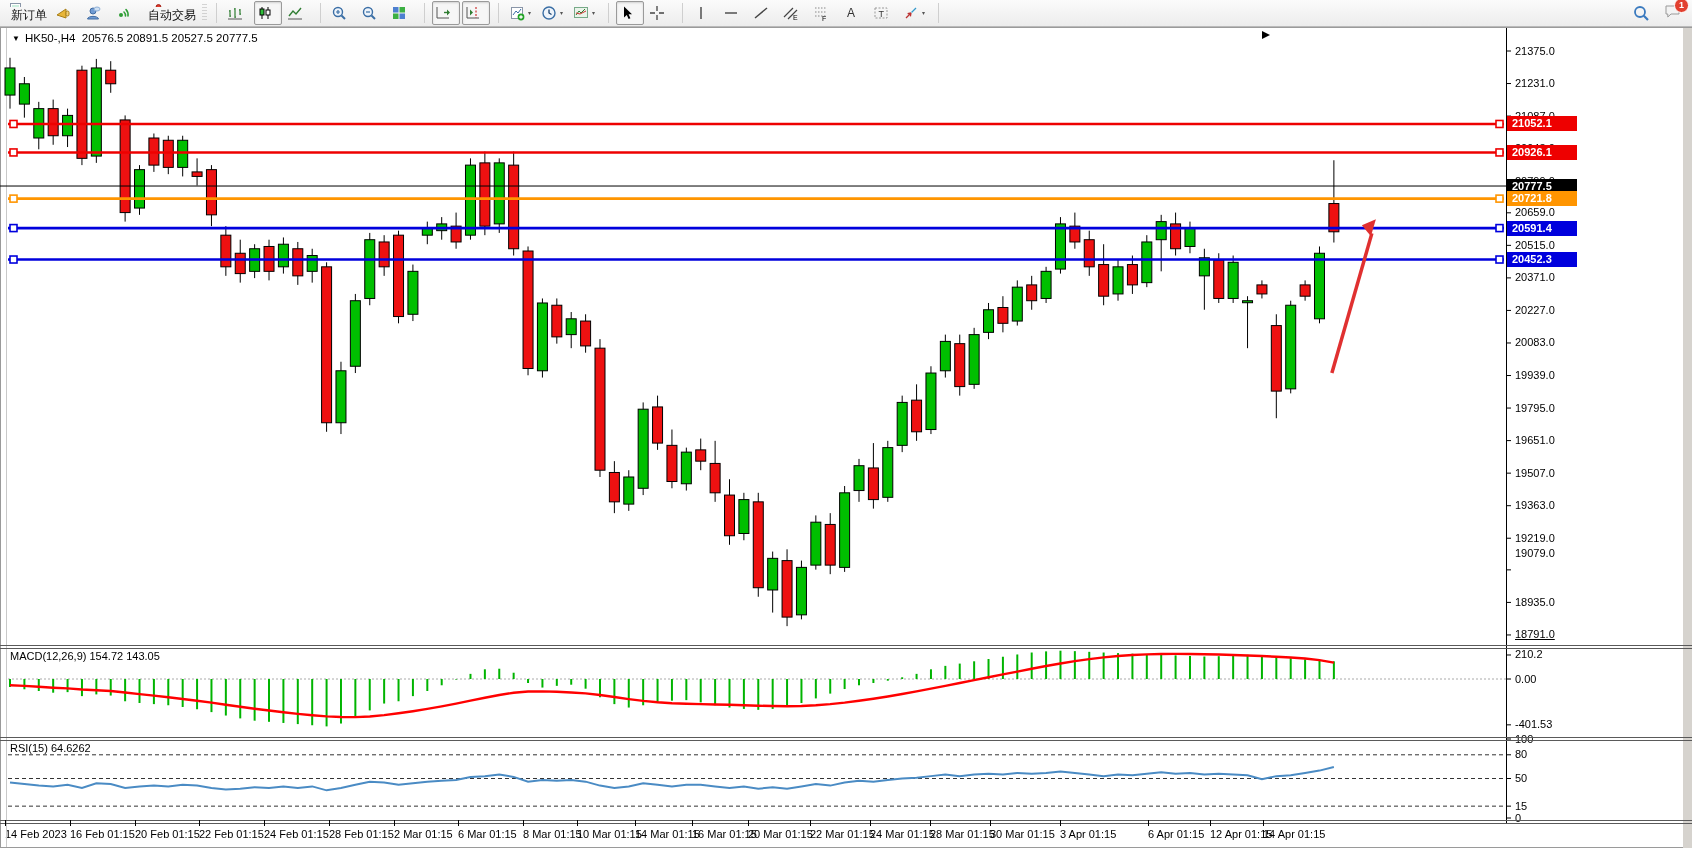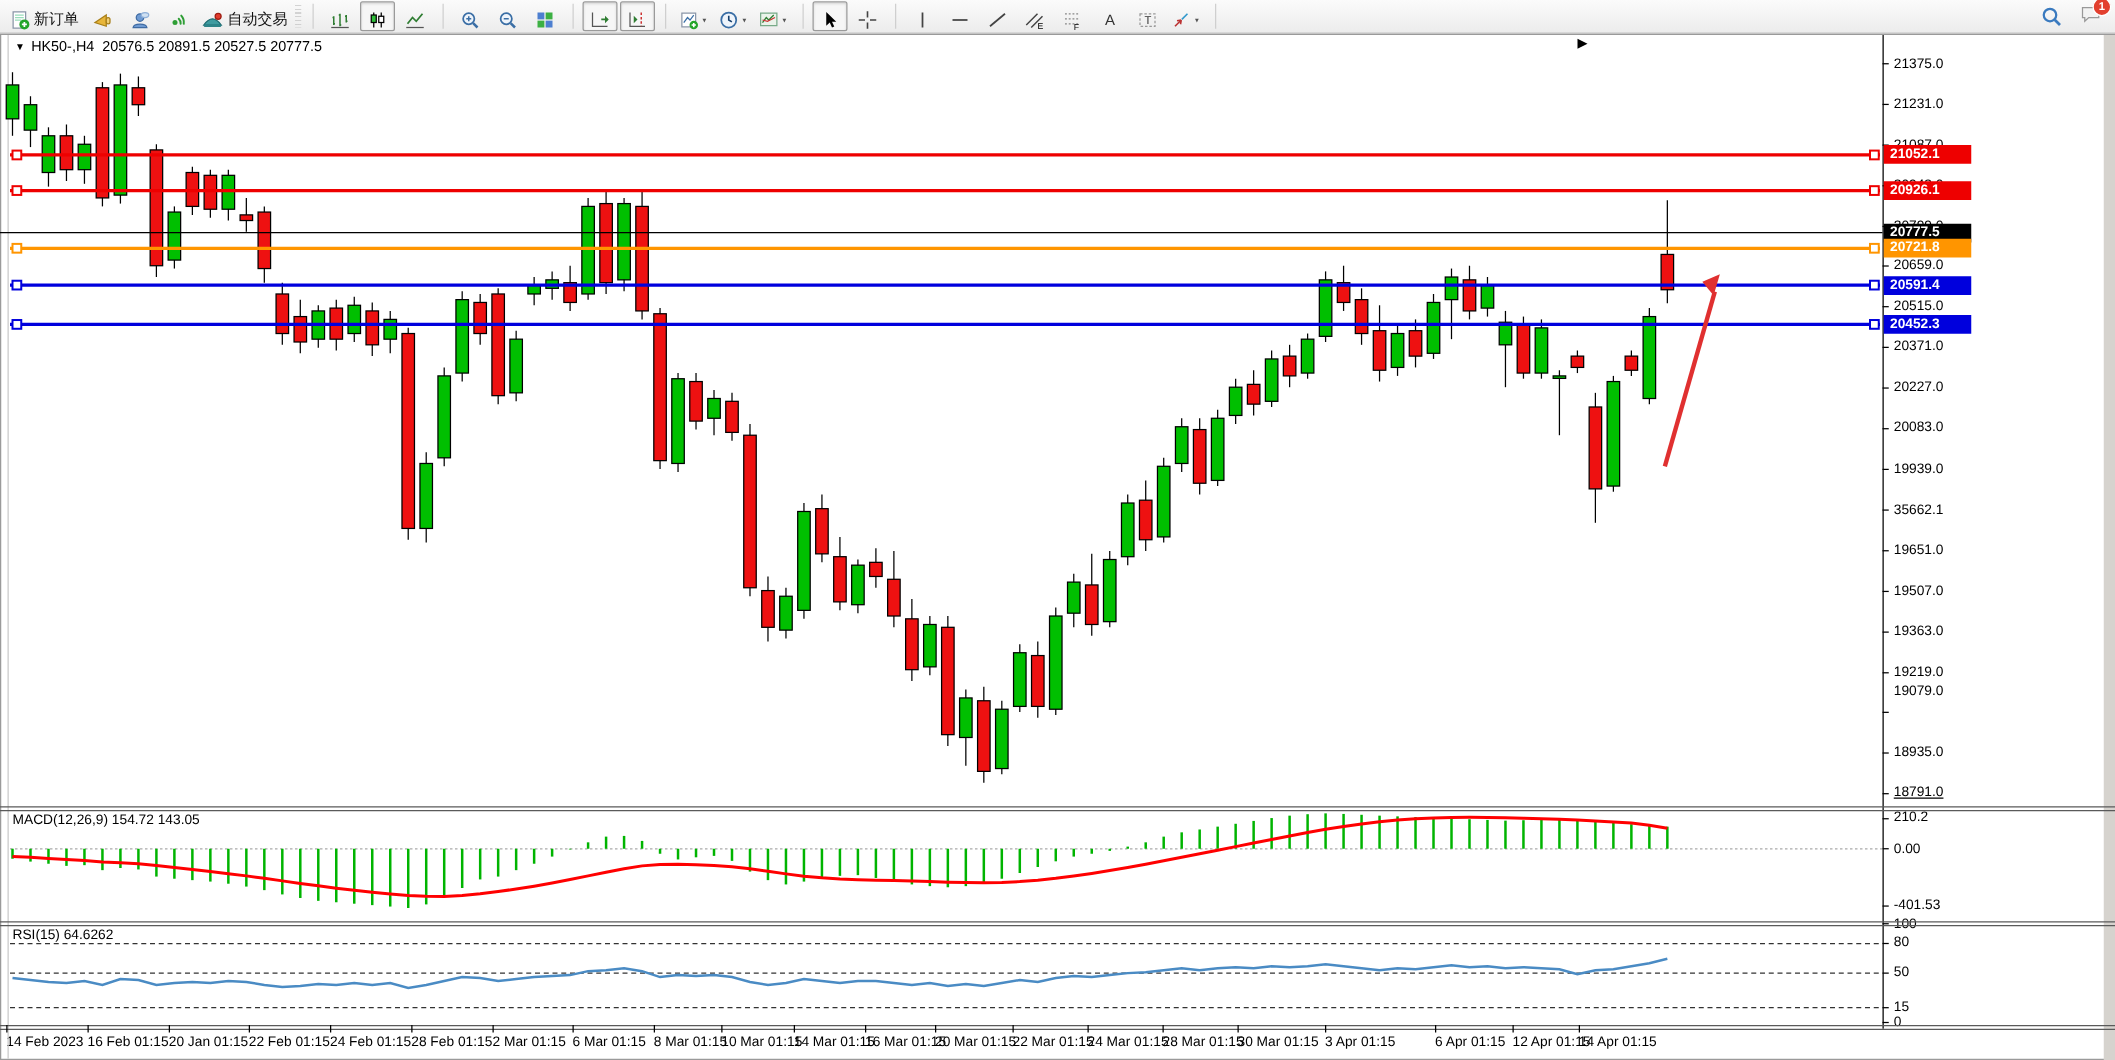--- a/index.html
+++ b/index.html
@@ -1,21 +1,21 @@
 <!DOCTYPE html>
 <html><head>
 <meta charset="utf-8">
 <style>
   html,body{margin:0;padding:0;width:1692px;height:848px;overflow:hidden;background:#fff;
     font-family:"Liberation Sans",sans-serif;-webkit-font-smoothing:antialiased;}
   
   #toolbar{position:absolute;left:0;top:0;width:1692px;height:27px;background:linear-gradient(#fbfbfb,#ececec);
     border-bottom:1px solid #b9b9b9;display:flex;align-items:center;padding-left:4px;box-sizing:border-box;z-index:30;}
-  .tbtn{height:22px;min-width:22px;display:flex;align-items:flex-end;justify-content:center;padding:0 2px;
-    border:1px solid transparent;border-radius:2px;margin:0 1px;cursor:default;}
+  .tbtn{height:22px;min-width:22px;display:flex;align-items:flex-start;justify-content:center;padding:0 2px;
+    border:1px solid transparent;border-radius:2px;margin:0 1px;cursor:default;flex-direction:column;}
   .tbtn.pressed{background:#f6f6f6;border:1px solid #9a9a9a;box-shadow:inset 0 1px 2px rgba(0,0,0,.15);}
   .tbtn .lbl{font-size:12px;color:#111;margin-left:3px;white-space:nowrap;}
   .tsep{width:7px;height:20px;border-right:1px solid #cfcfcf;margin-right:6px;}
   .grip{width:5px;height:18px;margin:0 2px;background:repeating-linear-gradient(#bbb 0 1px,transparent 1px 3px);opacity:.6;}
   .tf{font-size:11px;color:#222;padding:3px 6px;border:1px solid transparent;border-radius:2px;margin:0 1px;}
   .tf.active{background:#fdfdfd;border-color:#8f8f8f;box-shadow:inset 0 1px 2px rgba(0,0,0,.18);}
   #tb-right{margin-left:auto;display:flex;align-items:center;padding-right:10px;}
   .badge-wrap{position:relative;margin-left:14px;}
   .badge{position:absolute;top:-5px;right:-7px;background:#e2402f;color:#fff;border-radius:8px;
     font:bold 9px/13px "Liberation Sans",sans-serif;padding:0 4px;border:1px solid #fff;}
@@ -638,21 +638,21 @@
     <div class="ptick" style="top: 77.0424px;">21231.0</div>
     <div class="ptick" style="top: 109.585px;">21087.0</div>
     <div class="ptick" style="top: 142.127px;">20943.0</div>
     <div class="ptick" style="top: 174.669px;">20799.0</div>
     <div class="ptick" style="top: 206.308px;">20659.0</div>
     <div class="ptick" style="top: 238.85px;">20515.0</div>
     <div class="ptick" style="top: 271.393px;">20371.0</div>
     <div class="ptick" style="top: 303.935px;">20227.0</div>
     <div class="ptick" style="top: 336.477px;">20083.0</div>
     <div class="ptick" style="top: 369.02px;">19939.0</div>
-    <div class="ptick" style="top: 401.562px;">35662.1</div>
+    <div class="ptick" style="top: 401.562px;">19795.0</div>
     <div class="ptick" style="top: 434.105px;">19651.0</div>
     <div class="ptick" style="top: 466.647px;">19507.0</div>
     <div class="ptick" style="top: 499.189px;">19363.0</div>
     <div class="ptick" style="top: 531.732px;">19219.0</div>
     <div class="ptick" style="top: 547px;">19079.0</div>
     <div class="ptick" style="top: 595.912px;">18935.0</div>
     <div class="ptick" style="top: 628.455px; text-decoration: underline;">18791.0</div>
   </div>
 <div id="indicator-labels">
     <div class="mtick" style="top: 648.499px;">210.2</div>
@@ -668,21 +668,21 @@
     <div class="tag" style="top: 116.472px; background: rgb(238, 0, 0);">21052.1</div>
     <div class="tag" style="top: 144.946px; background: rgb(238, 0, 0);">20926.1</div>
     <div class="tag" style="top: 178.528px; background: rgb(0, 0, 0);">20777.5</div>
     <div class="tag" style="top: 191.116px; background: rgb(255, 149, 0);">20721.8</div>
     <div class="tag" style="top: 220.585px; background: rgb(0, 0, 221);">20591.4</div>
     <div class="tag" style="top: 252.02px; background: rgb(0, 0, 221);">20452.3</div>
   </div>
 <div id="date-labels">
     <div class="dtick" style="left: 5px;">14 Feb 2023</div>
     <div class="dtick" style="left: 70px;">16 Feb 01:15</div>
-    <div class="dtick" style="left: 135px;">20 Jan 01:15</div>
+    <div class="dtick" style="left: 135px;">20 Feb 01:15</div>
     <div class="dtick" style="left: 199px;">22 Feb 01:15</div>
     <div class="dtick" style="left: 264px;">24 Feb 01:15</div>
     <div class="dtick" style="left: 329px;">28 Feb 01:15</div>
     <div class="dtick" style="left: 394px;">2 Mar 01:15</div>
     <div class="dtick" style="left: 458px;">6 Mar 01:15</div>
     <div class="dtick" style="left: 523px;">8 Mar 01:15</div>
     <div class="dtick" style="left: 577px;">10 Mar 01:15</div>
     <div class="dtick" style="left: 635px; text-align: right;">14 Mar 01:15</div>
     <div class="dtick" style="left: 692px;">16 Mar 01:15</div>
     <div class="dtick" style="left: 748px;">20 Mar 01:15</div>

